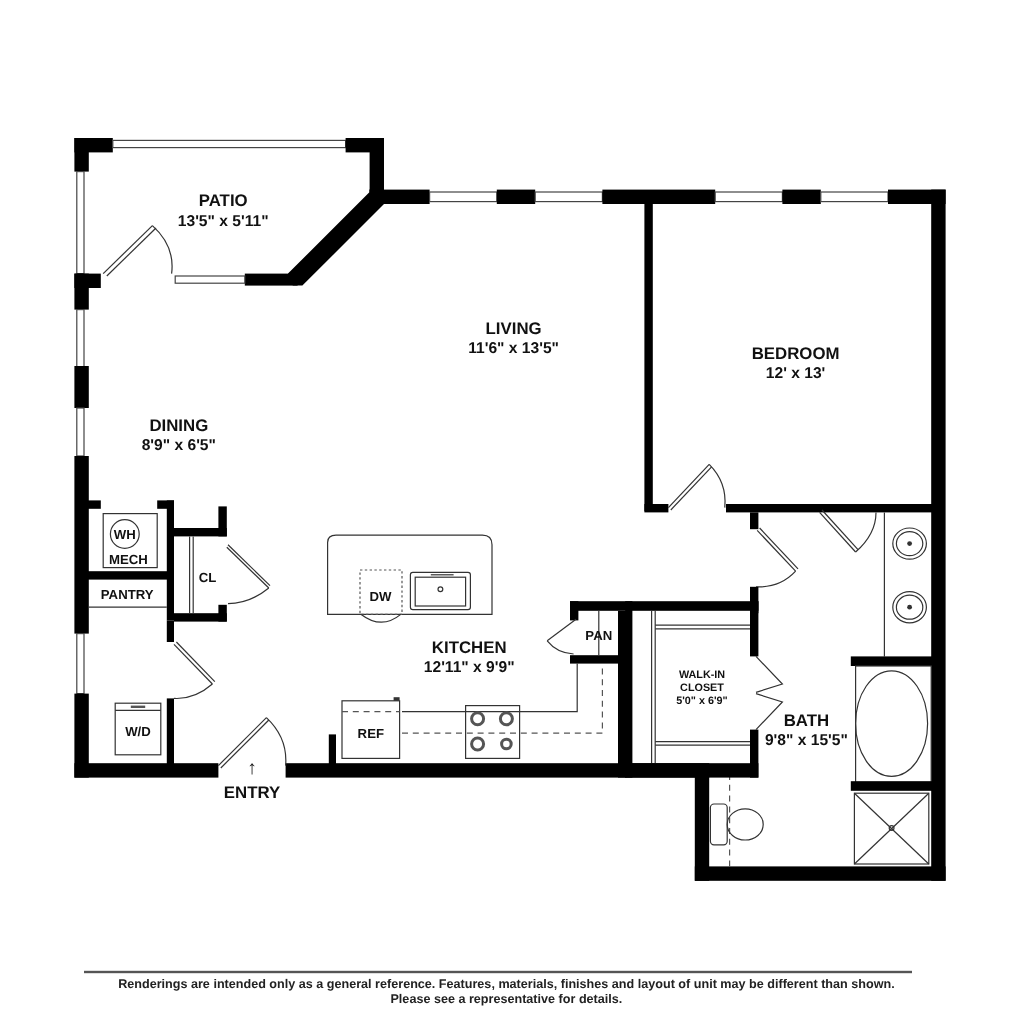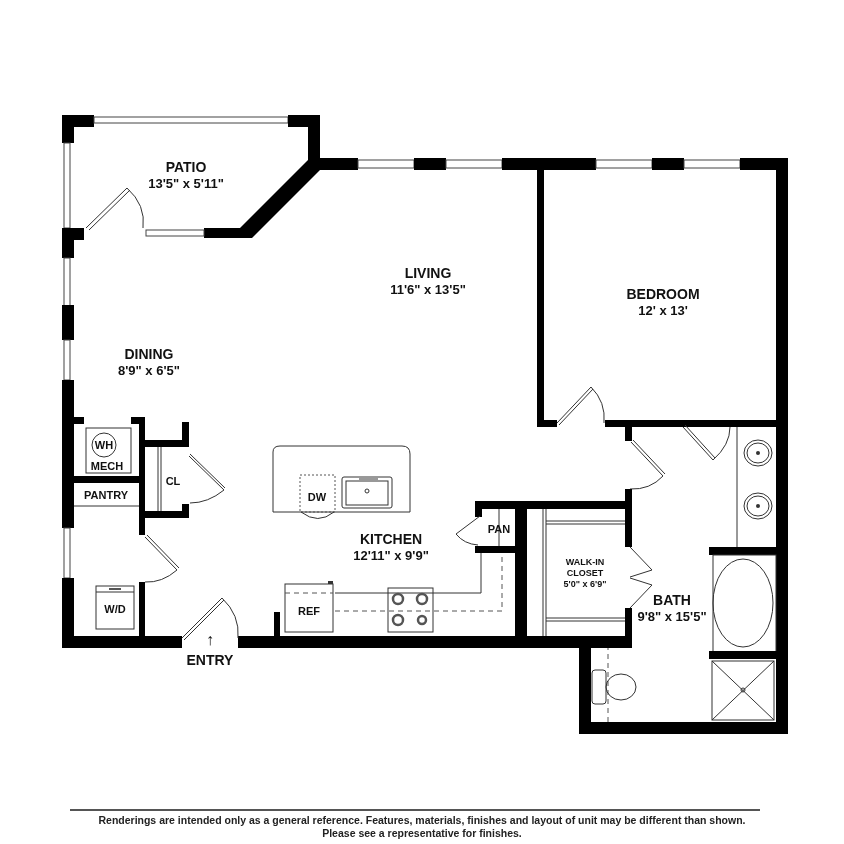--- a/index.html
+++ b/index.html
@@ -250,13 +250,13 @@
   <text class="lbl small" x="317" y="501">DW</text>
   <text class="lbl small" x="499" y="533">PAN</text>
   <text class="lbl small" x="309" y="615">REF</text>
 
   <text class="lbl" x="210" y="645" font-size="16">↑</text>
   <text class="lbl room-name" x="210" y="665">ENTRY</text>
 </svg>
 
 <div class="rule"></div>
 <div class="disclaimer" style="top:813px;">Renderings are intended only as a general reference. Features, materials, finishes and layout of unit may be different than shown.</div>
-<div class="disclaimer" style="top:826px;">Please see a representative for finishes.</div>
+<div class="disclaimer" style="top:826px;">Please see a representative for details.</div>
 
 </body></html>

